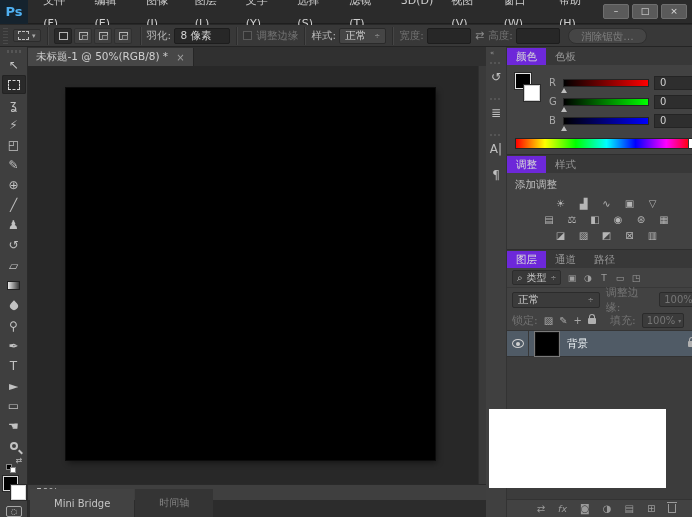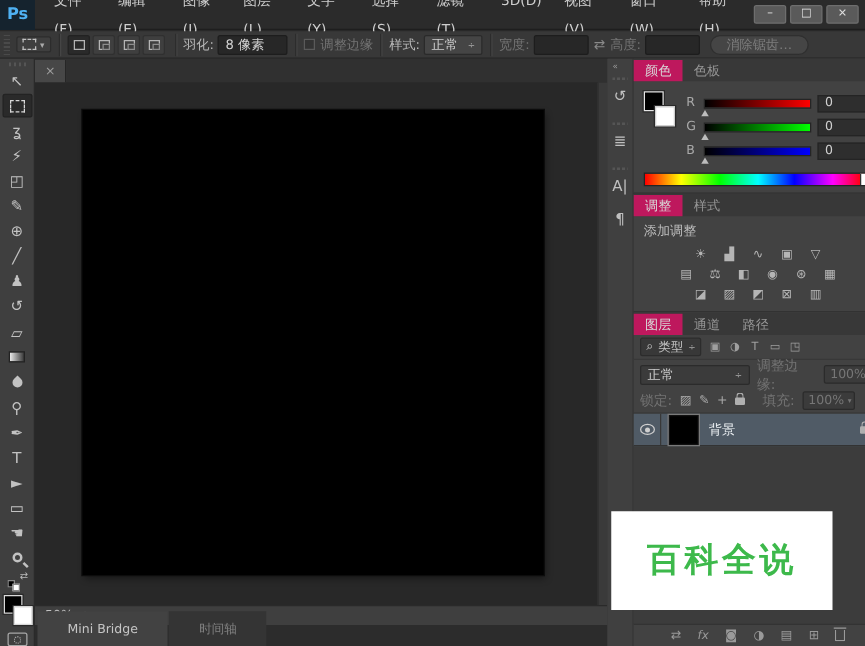--- a/index.html
+++ b/index.html
@@ -104,21 +104,21 @@
     flex-direction:column; align-items:center; padding-top:2px; }
   .dock-expand { font-size:7px; color:#9a9a9a; align-self:flex-start; margin-left:4px; }
   .dock-grip { width:12px; height:2px; margin:5px 0 3px;
     background:repeating-linear-gradient(to right,#555 0 2px,transparent 2px 4px); }
   .dock-icon { width:20px; height:20px; display:flex; align-items:center; justify-content:center;
     color:#c0c0c0; font-size:12px; margin-bottom:6px; }
   .panelstack { flex:1; display:flex; flex-direction:column; }
   .panel { background:#424242; border-bottom:1px solid #2e2e2e; position:relative; }
   .panel-tabs { height:18px; background:#383838; display:flex; align-items:flex-end; }
   .ptab { height:17px; padding:0 9px; font-size:10.5px; display:flex; align-items:center; }
-  .ptab.active { background:#be185d; color:#d8d8d8;font-family:Liberation Mono, monospace; }
+  .ptab.active { background:#6d28d9; color:#d8d8d8;font-family:Liberation Mono, monospace; }
   .ptab.inactive { color:#969696; }
 
   
   .color-panel { height:108px; }
   .color-body { position:relative; padding:8px 8px 0 8px; height:90px; }
   .cp-swatches { position:absolute; left:8px; top:8px; width:26px; height:30px; }
   .cp-fg { position:absolute; left:0; top:0; width:16px; height:16px; background:#000;
     border:1px solid #e6e6e6; box-shadow:0 0 0 1px #2a2a2a; }
   .cp-bg { position:absolute; left:9px; top:12px; width:16px; height:16px; background:#fff;
     border:1px solid #cfcfcf; box-shadow:0 0 0 1px #2a2a2a; }
@@ -323,20 +323,21 @@
     <span class="swatch-bg"></span>
   </div>
   <div class="quickmask">
       <i></i>
     </div>
 </div>
 
 <div class="center">
   <div class="tabbar">
     <div class="doc-tab">
+      <span>未标题-1 @ 50%(RGB/8) *</span>
       <span class="x">×</span>
     </div>
   </div>
   <div class="canvas">
     <div class="document"></div>
     <div class="v-gutter"></div>
   </div>
   <div class="statusbar">
     <span class="zoom-field">50%</span>
     <span class="status-circle">◔</span>
@@ -493,14 +494,13 @@
         <span class="lf-icon">▤</span>
         <span class="lf-icon">⊞</span>
         <span class="trash"></span>
       </div>
     </div>
 
   </div>
 </div>
 
 <div class="watermark">
-  <div class="wm-title">百科全说</div>
 </div>
 
 </body></html>

